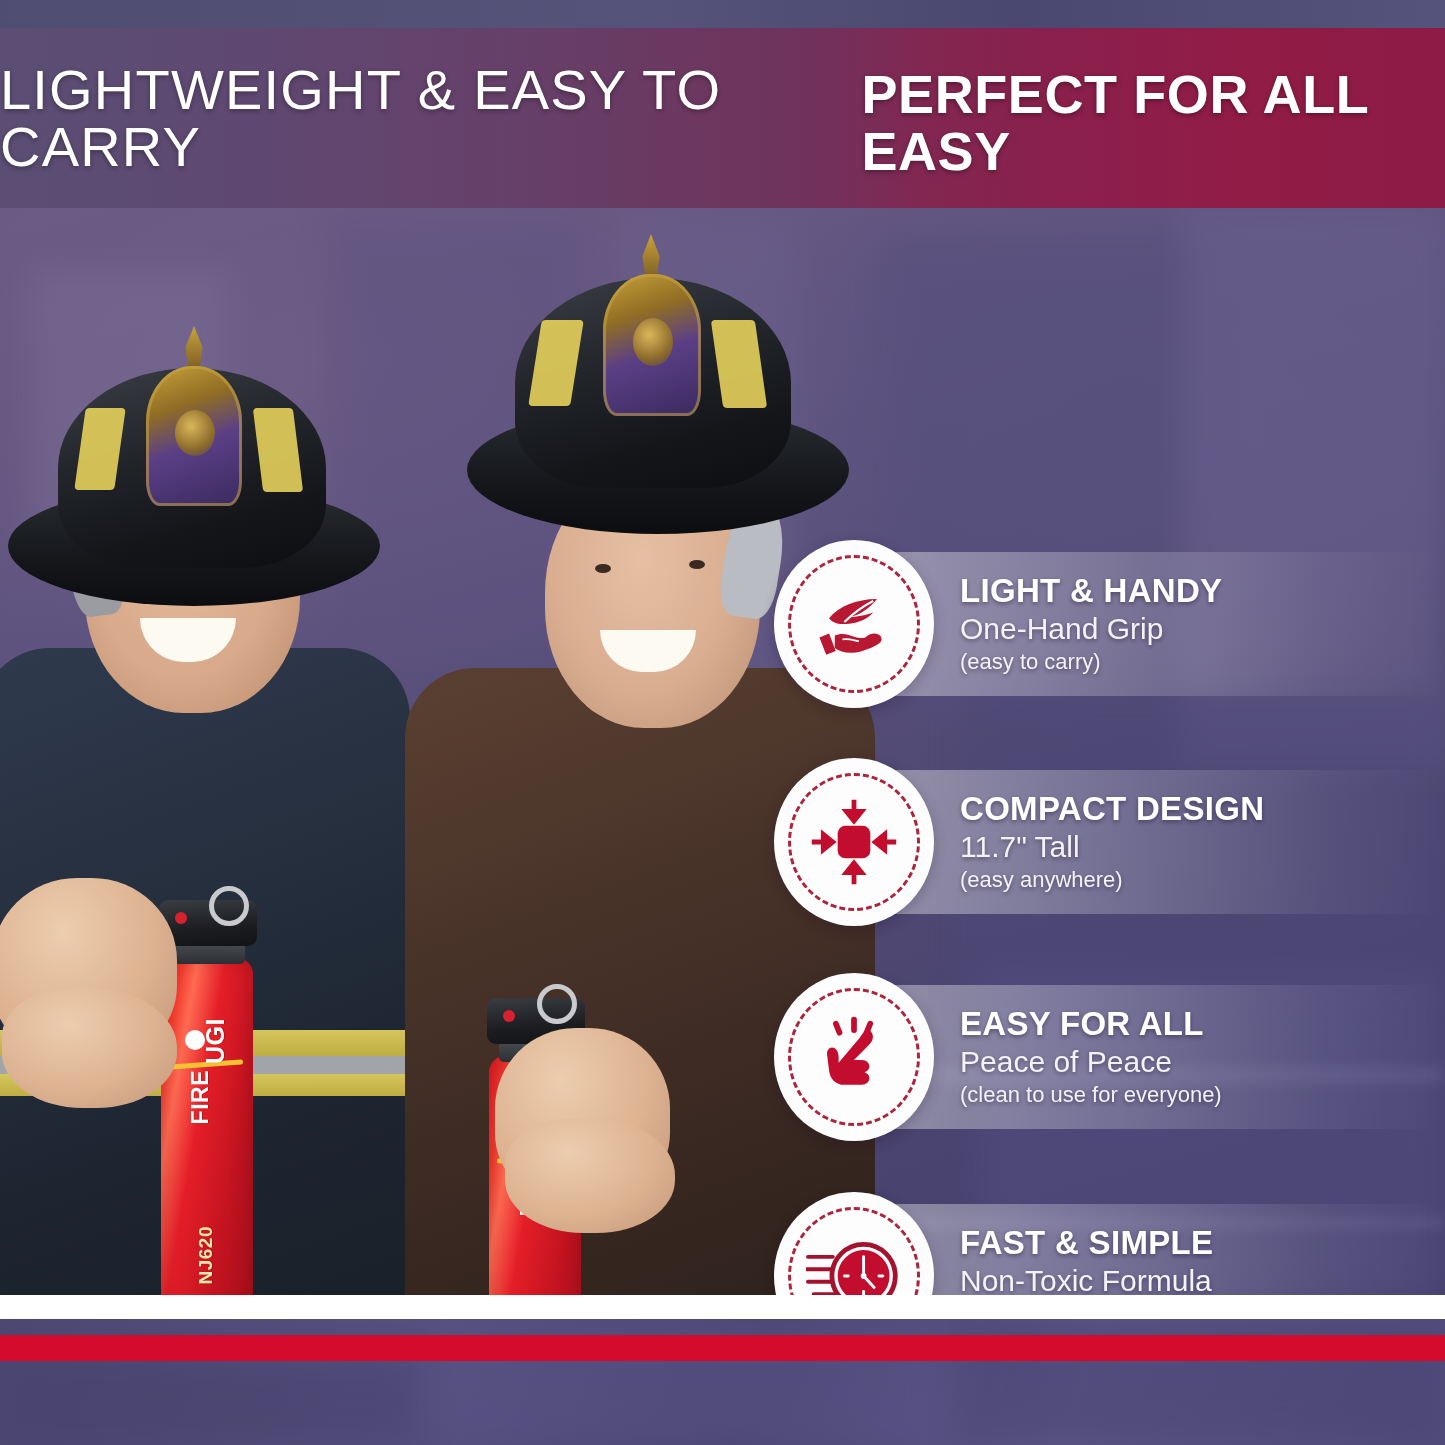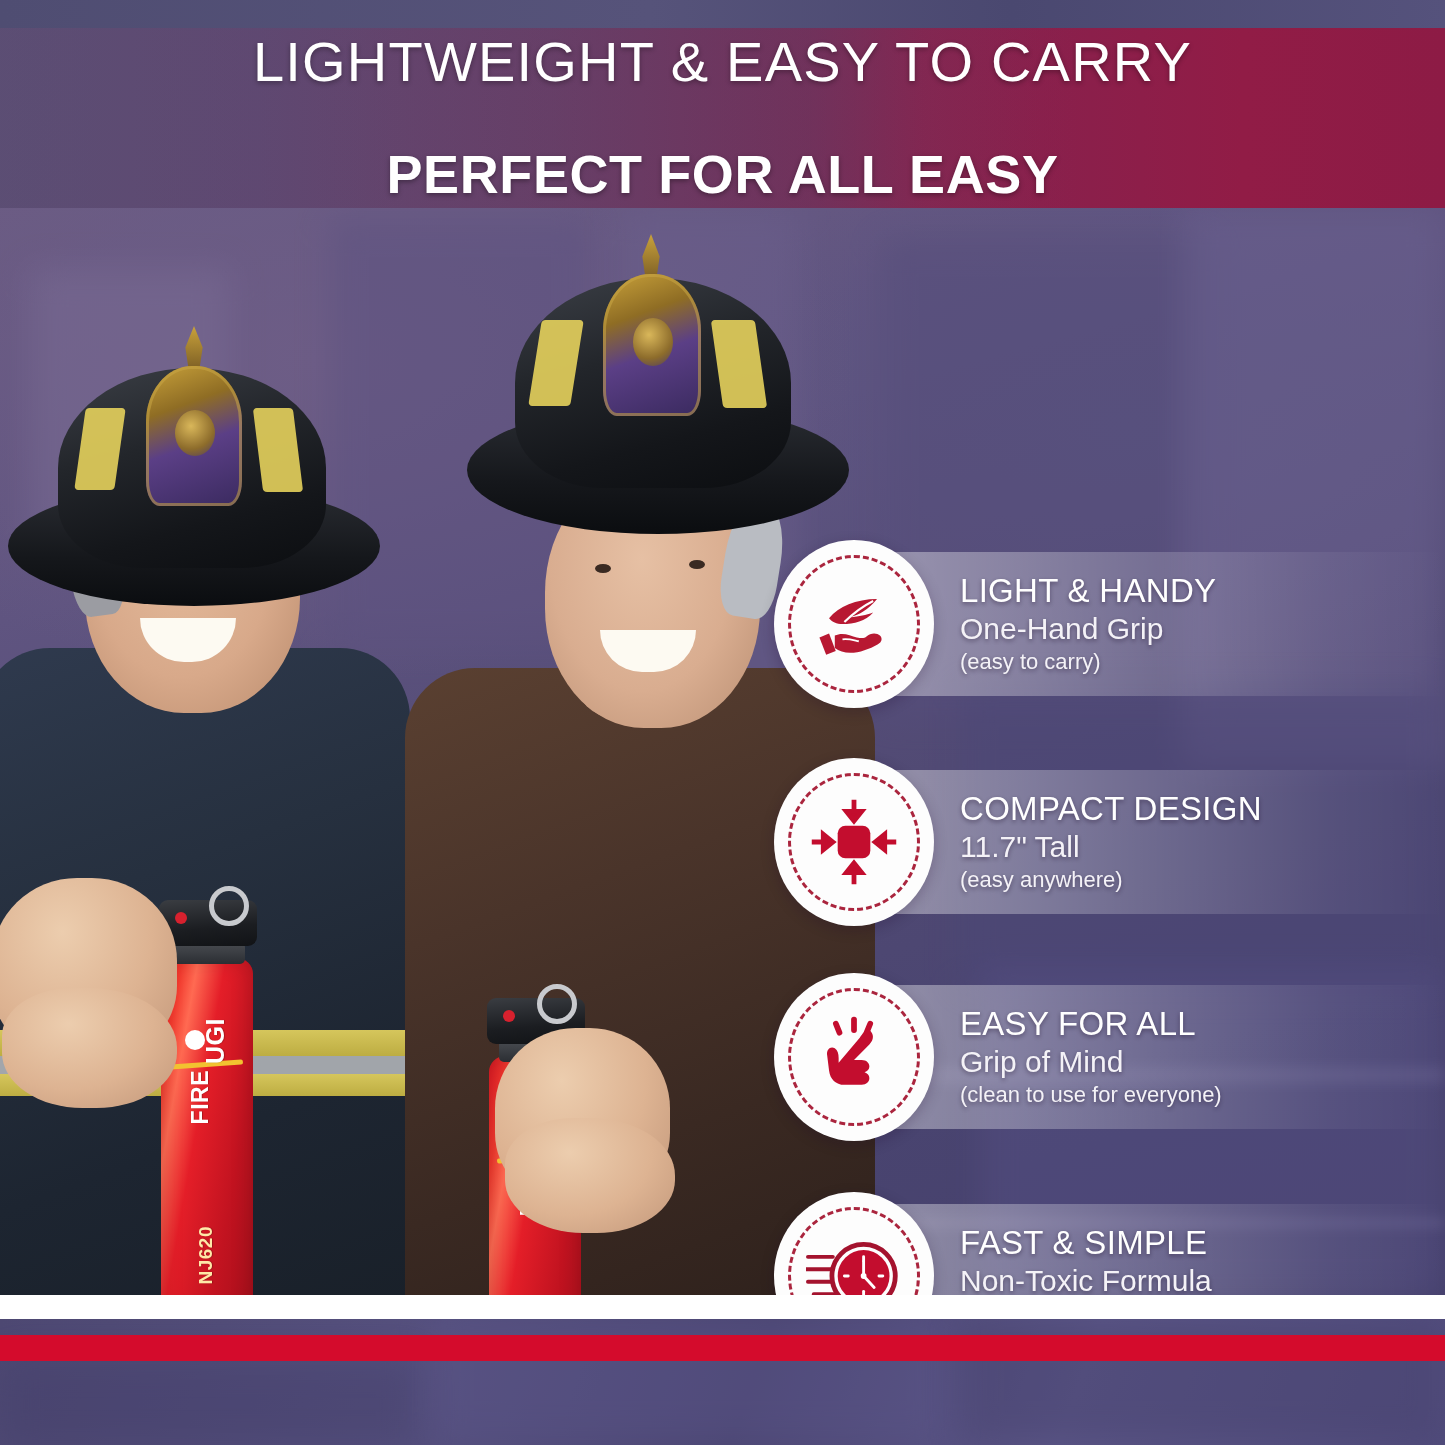--- a/index.html
+++ b/index.html
@@ -19,21 +19,21 @@
     position:absolute;left:0;top:28px;width:1445px;height:180px;
     background:linear-gradient(90deg,#5c4669 0%,#60426a 18%,#6b3a62 38%,#7b2d57 55%,#89204c 72%,#911c46 86%,#8d1b45 100%);
     overflow:hidden;
   }
   .header-band::after{
     content:"";position:absolute;inset:0;
     background:linear-gradient(90deg,rgba(90,95,140,.30) 0%,rgba(90,95,140,.16) 28%,rgba(70,70,110,.22) 56%,rgba(120,60,90,.05) 64%,rgba(0,0,0,0) 75%);
     pointer-events:none;
   }
   .hdr-inner{position:relative;z-index:3;width:100%;height:100%;
-    display:flex;flex-direction:column;align-items:center;justify-content:center;gap:46px;}
+    display:flex;flex-direction:row;align-items:center;justify-content:center;gap:46px;}
   .hdr-line1{
     color:#fff;font-size:56px;letter-spacing:1.2px;font-weight:400;
     text-shadow:0 2px 5px rgba(0,0,0,.33);line-height:1.02;
     font-family:"Liberation Sans","DejaVu Sans",sans-serif;
     transform:scaleX(1.0);
   }
   .hdr-line2{
     color:#fff;font-size:54px;font-weight:bold;letter-spacing:.6px;
     text-shadow:0 2px 5px rgba(0,0,0,.35);line-height:1.05;margin-top:10px;
   }
@@ -151,21 +151,21 @@
     background:#fdfdfd;z-index:3;
     box-shadow:0 4px 14px rgba(30,10,40,.24);
     display:flex;align-items:center;justify-content:center;
   }
   .badge-dash{
     position:absolute;left:14px;top:15px;width:132px;height:138px;border-radius:50%;
     border:3px dashed #a4132e;opacity:.92;
   }
   .badge-icon{position:relative;z-index:4;width:96px;height:96px;display:block;}
   .card-text{position:relative;z-index:5;margin-left:198px;}
-  .card-title{color:#fff;font-size:33px;font-weight:normal;letter-spacing:.3px;line-height:1.12;
+  .card-title{color:#fff;font-size:33px;font-weight:bold;letter-spacing:.3px;line-height:1.12;
     text-shadow:0 2px 4px rgba(25,10,35,.42);}
   .card-sub{color:#f4f2f7;font-size:30px;line-height:1.26;font-weight:400;
     text-shadow:0 2px 4px rgba(25,10,35,.42);}
   .card-note{color:#f4f2f7;font-size:22px;line-height:1.26;font-weight:400;
     text-shadow:0 2px 4px rgba(25,10,35,.42);}
 
   
   .white-strip{position:absolute;left:0;top:1295px;width:1445px;height:24px;background:#ffffff;}
   .bottom-area{position:absolute;left:0;top:1319px;width:1445px;height:126px;
     background:linear-gradient(110deg,#4d4872 0%,#55507e 30%,#4a4571 52%,#5c5788 74%,#514c7c 100%);
@@ -330,21 +330,21 @@
             <g fill="#c30d2e">
               <rect x="30" y="12" width="6" height="16" rx="3" transform="rotate(-22 33 20)"></rect>
               <rect x="47" y="8" width="6" height="17" rx="3"></rect>
               <rect x="62" y="12" width="6" height="16" rx="3" transform="rotate(22 65 20)"></rect>
               <path d="M66 22 C71 26 71 32 66 37 L50 53 L58 53 C63 53 66 56 66 60 C66 63 64 65 61 66 C64 67 66 69 66 72 C66 76 63 79 58 79 L40 79 C31 79 25 73 24 64 L22 48 C21 42 26 38 30 41 C33 43 34 47 34 51 L34 56 L56 30 C59 25 63 20 66 22 Z"></path>
             </g>
           </svg>
         </div>
         <div class="card-text">
           <div class="card-title">EASY FOR ALL</div>
-          <div class="card-sub">Grip of Mind</div>
+          <div class="card-sub">Peace of Peace</div>
           <div class="card-note">(clean to use for everyone)</div>
         </div>
       </div>
 
       <div class="card" style="top:772px;">
         <div class="card-panel"></div>
         <div class="badge">
           <div class="badge-dash"></div>
           <svg class="badge-icon" viewBox="0 0 100 100">
             <g stroke="#a4132e" stroke-width="4" stroke-linecap="round">

